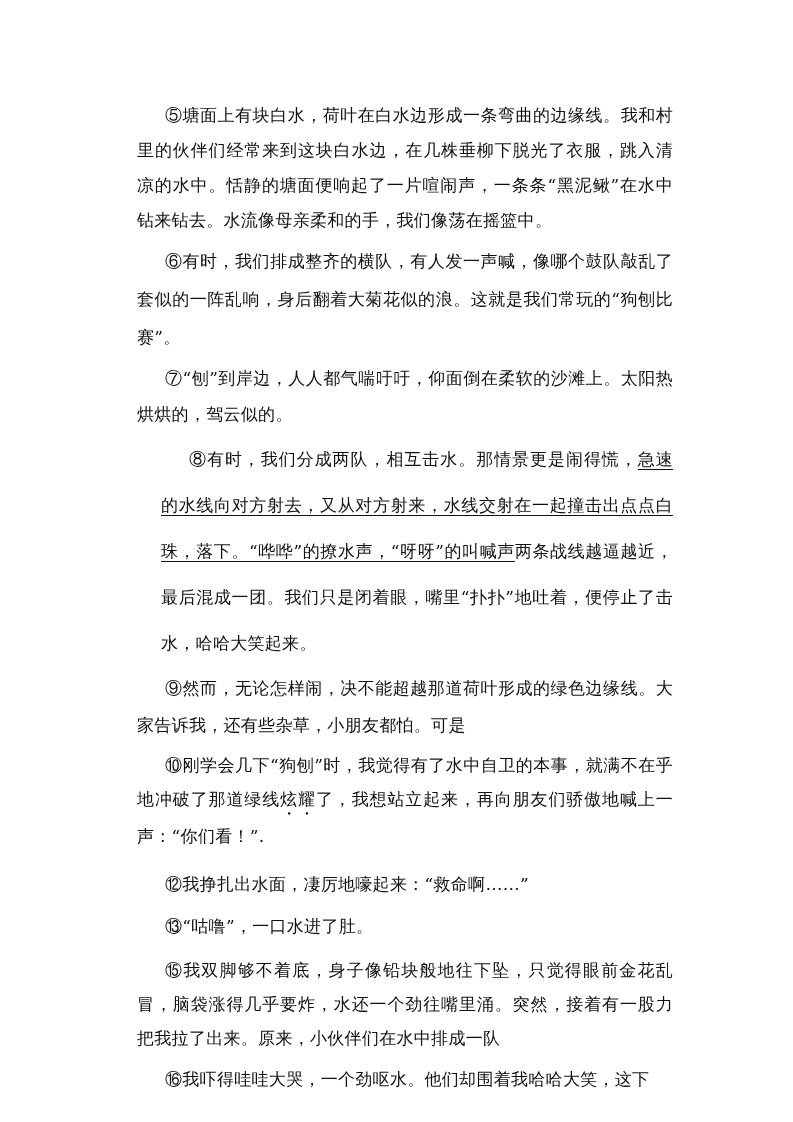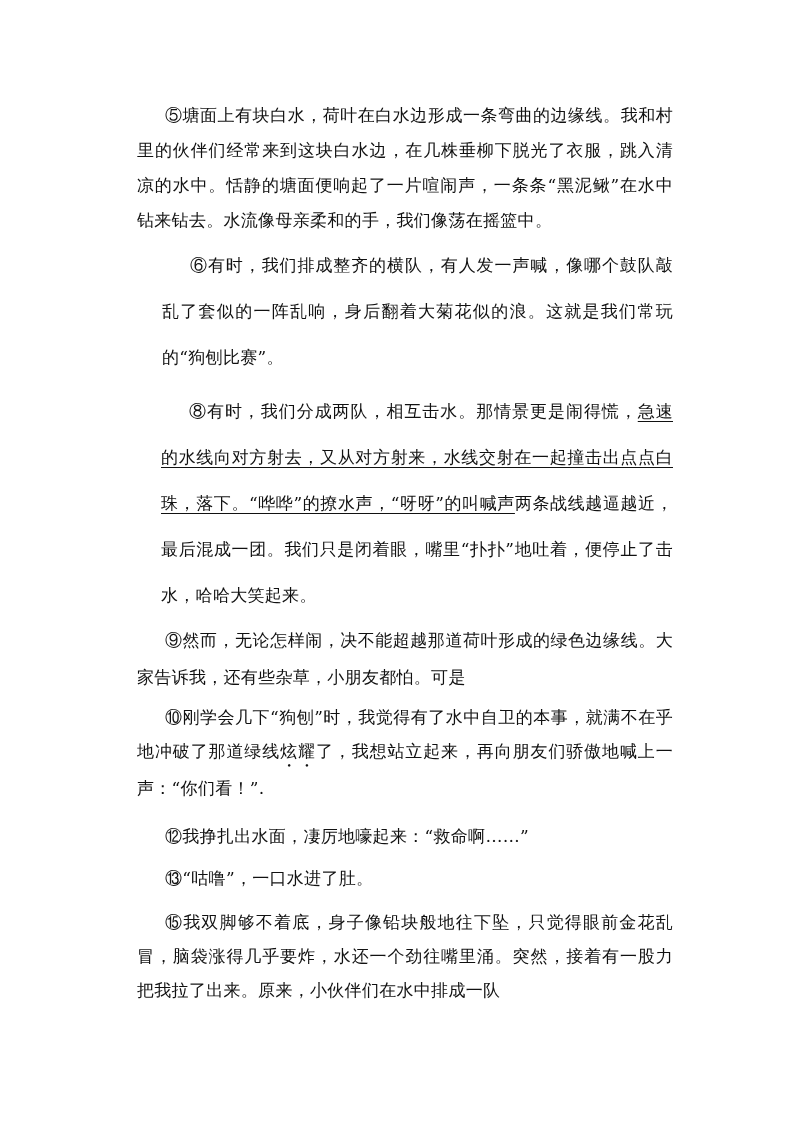--- a/index.html
+++ b/index.html
@@ -14,30 +14,32 @@
   .gap { height: 4px; }
   .u { text-decoration: underline; text-underline-offset: 4px; text-decoration-thickness: 1px; }
   .dot { text-emphasis: dot; text-emphasis-position: under right; -webkit-text-emphasis: dot; -webkit-text-emphasis-position: under; }
 </style>
 </head>
 <body>
 
 <div class="page">
   <p class="para lh-mid" style="line-height:35px;">⑤塘面上有块白水，荷叶在白水边形成一条弯曲的边缘线。我和村里的伙伴们经常来到这块白水边，在几株垂柳下脱光了衣服，跳入清凉的水中。恬静的塘面便响起了一片喧闹声，一条条“黑泥鳅”在水中钻来钻去。水流像母亲柔和的手，我们像荡在摇篮中。</p>
   <div class="gap"></div>
-  <p class="para" style="line-height:46px;margin-left:25px;">⑥有时，我们排成整齐的横队，有人发一声喊，像哪个鼓队敲乱了套似的一阵乱响，身后翻着大菊花似的浪。这就是我们常玩的“狗刨比赛”。</p>
+  <p class="para" style="line-height:38px;">⑥有时，我们排成整齐的横队，有人发一声喊，像哪个鼓队敲乱了套似的一阵乱响，身后翻着大菊花似的浪。这就是我们常玩的“狗刨比赛”。</p>
   <div class="gap"></div>
+  <p class="para" style="line-height:36px;">⑦“刨”到岸边，人人都气喘吁吁，仰面倒在柔软的沙滩上。太阳热烘烘的，驾云似的。</p>
   <div class="gap"></div>
   <p class="para" style="line-height:46px;margin-left:24px;"><span>⑧有时，我们分成两队，相互击水。那情景更是闹得慌，</span><span class="u">急速的水线向对方射去，又从对方射来，水线交射在一起撞击出点点白珠，落下。“哗哗”的撩水声，“呀呀”的叫喊声</span><span>两条战线越逼越近，最后混成一团。我们只是闭着眼，嘴里“扑扑”地吐着，便停止了击水，哈哈大笑起来。</span></p>
   <div class="gap"></div>
   <p class="para" style="line-height:37px;">⑨然而，无论怎样闹，决不能超越那道荷叶形成的绿色边缘线。大家告诉我，还有些杂草，小朋友都怕。可是</p>
   <div class="gap"></div>
   <p class="para" style="line-height:34px;"><span>⑩刚学会几下“狗刨”时，我觉得有了水中自卫的本事，就满不在乎地冲破了那道绿线</span><span class="dot">炫耀</span><span>了，我想站立起来，再向朋友们骄傲地喊上一声：“你们看！”.</span></p>
   <div class="gap"></div>
   <div class="gap" style="height:8px;"></div>
   <p class="para" style="line-height:38px;">⑫我挣扎出水面，凄厉地嚎起来：“救命啊……”</p>
   <div class="gap" style="height:4px;"></div>
   <p class="para" style="line-height:38px;">⑬“咕噜”，一口水进了肚。</p>
   <div class="gap" style="height:4px;"></div>
   <div class="gap" style="height:4px;"></div>
   <p class="para" style="line-height:34px;">⑮我双脚够不着底，身子像铅块般地往下坠，只觉得眼前金花乱冒，脑袋涨得几乎要炸，水还一个劲往嘴里涌。突然，接着有一股力把我拉了出来。原来，小伙伴们在水中排成一队</p>
   <div class="gap" style="height:6px;"></div>
+  <p class="para" style="line-height:36px;">⑯我吓得哇哇大哭，一个劲呕水。他们却围着我哈哈大笑，这下</p>
 </div>
 
 </body></html>

